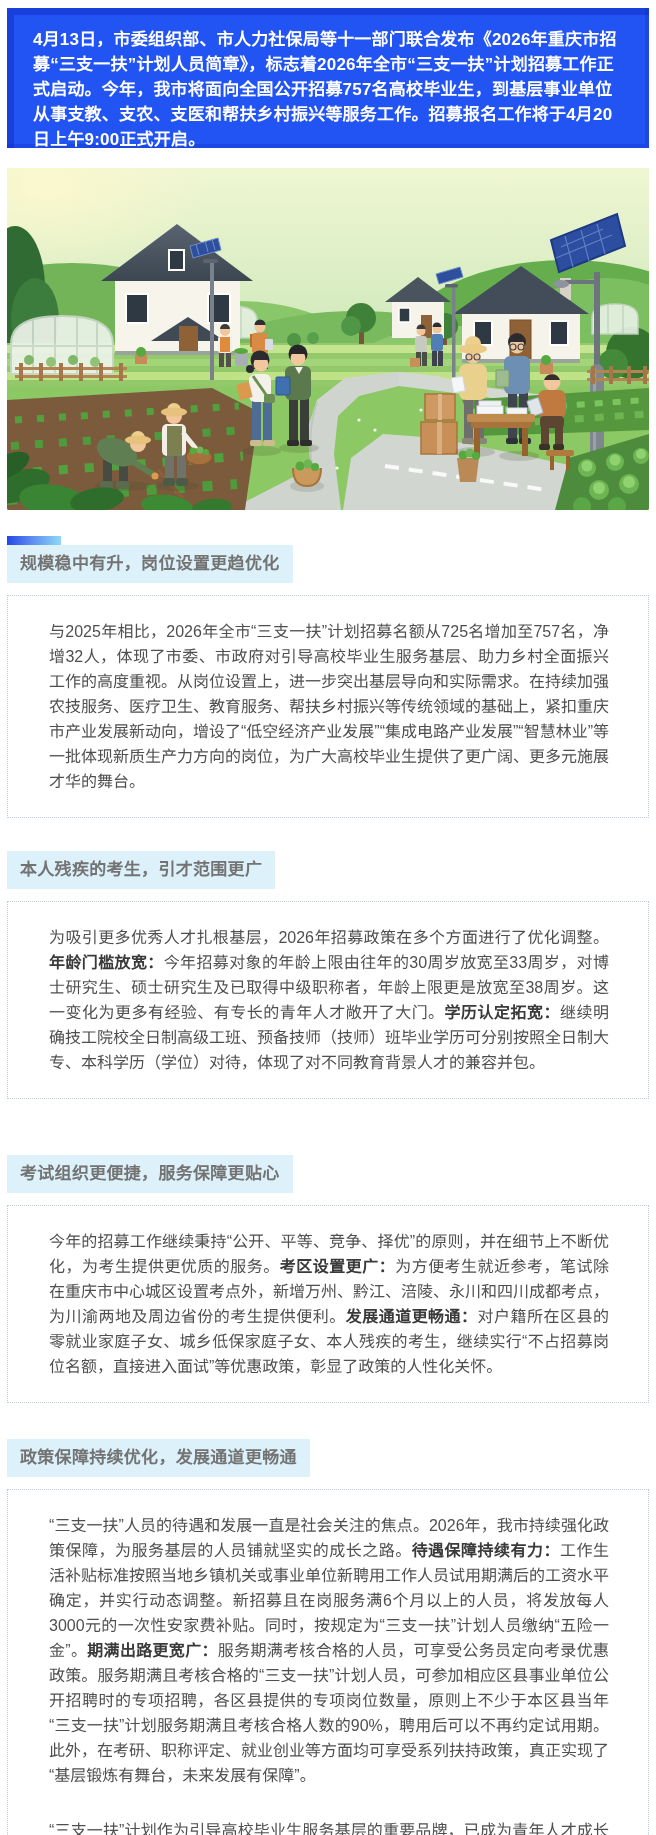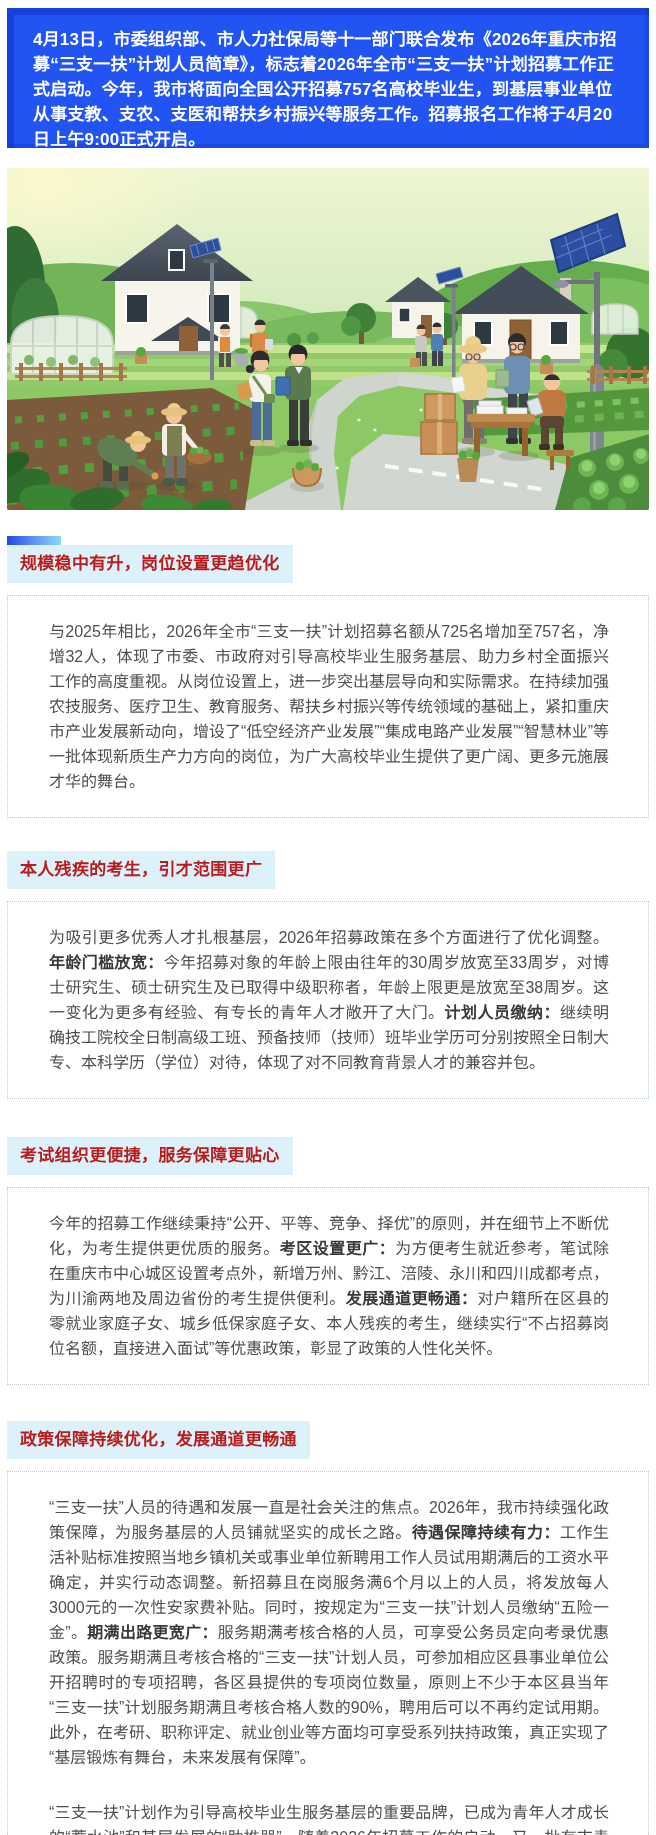--- a/index.html
+++ b/index.html
@@ -15,22 +15,22 @@
   }
   .banner p{margin:0;color:#ffffff;font-weight:bold;font-size:17px;line-height:25px;letter-spacing:.2px;}
 
   
   .hero{margin:20px 0 0 0;width:642px;height:342px;overflow:hidden;border-radius:2px;background:#bcdfab;}
   .hero svg{display:block;}
 
   
   .accent-bar{width:54px;height:9px;margin-top:26px;background:linear-gradient(90deg,#2348e5 0%,#5b8bf0 45%,#8fd9f4 100%);}
   .sec-title-box{display:inline-block;background:#ddf1fb;padding:0 13px;}
-  .sec-title-box span{display:inline-block;color:#b91c1c;font-size:17px;font-weight:bold;line-height:38px;letter-spacing:.3px;}
-  .mt33{margin-top:33px;} .mt38{margin-top:38px;} .mt36{margin-top:36px;text-decoration:underline;}
+  .sec-title-box span{display:inline-block;color:#737373;font-size:17px;font-weight:bold;line-height:38px;letter-spacing:.3px;}
+  .mt33{margin-top:33px;} .mt38{margin-top:56px;} .mt36{margin-top:36px;text-decoration:underline;}
 
   
   .para-box{
     margin-top:12px;width:642px;box-sizing:border-box;
     border:1px dotted #bfcbd4;
     padding:6px 22px 6px 24px;
     font-size:16px;line-height:25px;color:#4f4f4f;text-align:justify;
   }
   .para-box p{margin:17px;}
   .para-box p + p{margin-top:30px;}
@@ -422,21 +422,21 @@
     <div class="para-box">
       <p><span>与2025年相比，2026年全市“三支一扶”计划招募名额从725名增加至757名，净增32人，体现了市委、市政府对引导高校毕业生服务基层、助力乡村全面振兴工作的高度重视。从岗位设置上，进一步突出基层导向和实际需求。在持续加强农技服务、医疗卫生、教育服务、帮扶乡村振兴等传统领域的基础上，紧扣重庆市产业发展新动向，增设了“低空经济产业发展”“集成电路产业发展”“智慧林业”等一批体现新质生产力方向的岗位，为广大高校毕业生提供了更广阔、更多元施展才华的舞台。</span></p>
     </div>
   </section>
 
   <section>
     <div class="sec-title-box mt33">
       <span>本人残疾的考生，引才范围更广</span>
     </div>
     <div class="para-box">
-      <p><span>为吸引更多优秀人才扎根基层，2026年招募政策在多个方面进行了优化调整。</span><span class="b">年龄门槛放宽：</span><span>今年招募对象的年龄上限由往年的30周岁放宽至33周岁，对博士研究生、硕士研究生及已取得中级职称者，年龄上限更是放宽至38周岁。这一变化为更多有经验、有专长的青年人才敞开了大门。</span><span class="b">计划人员缴纳：</span><span>继续明确技工院校全日制高级工班、预备技师（技师）班毕业学历可分别按照全日制大专、本科学历（学位）对待，体现了对不同教育背景人才的兼容并包。</span></p>
+      <p><span>为吸引更多优秀人才扎根基层，2026年招募政策在多个方面进行了优化调整。</span><span class="b">年龄门槛放宽：</span><span>今年招募对象的年龄上限由往年的30周岁放宽至33周岁，对博士研究生、硕士研究生及已取得中级职称者，年龄上限更是放宽至38周岁。这一变化为更多有经验、有专长的青年人才敞开了大门。</span><span class="b">学历认定拓宽：</span><span>继续明确技工院校全日制高级工班、预备技师（技师）班毕业学历可分别按照全日制大专、本科学历（学位）对待，体现了对不同教育背景人才的兼容并包。</span></p>
     </div>
   </section>
 
   <section>
     <div class="sec-title-box mt38">
       <span>考试组织更便捷，服务保障更贴心</span>
     </div>
     <div class="para-box">
       <p><span>今年的招募工作继续秉持“公开、平等、竞争、择优”的原则，并在细节上不断优化，为考生提供更优质的服务。</span><span class="b">考区设置更广：</span><span>为方便考生就近参考，笔试除在重庆市中心城区设置考点外，新增万州、黔江、涪陵、永川和四川成都考点，为川渝两地及周边省份的考生提供便利。</span><span class="b">发展通道更畅通：</span><span>对户籍所在区县的零就业家庭子女、城乡低保家庭子女、本人残疾的考生，继续实行“不占招募岗位名额，直接进入面试”等优惠政策，彰显了政策的人性化关怀。</span></p>
     </div>

